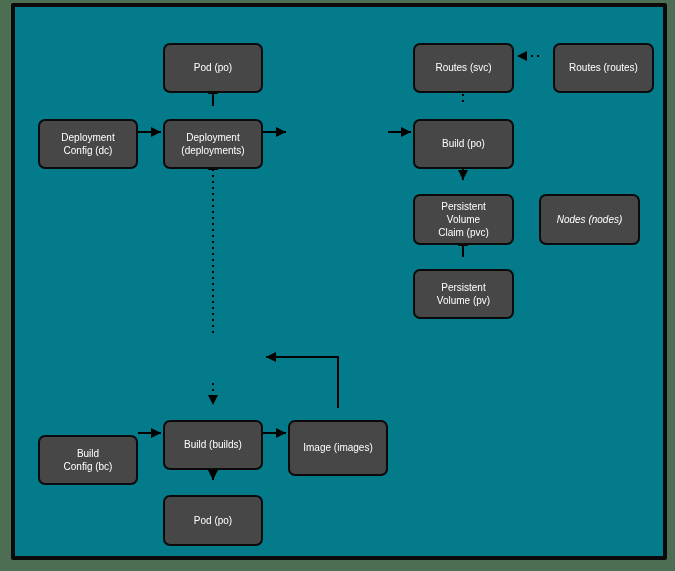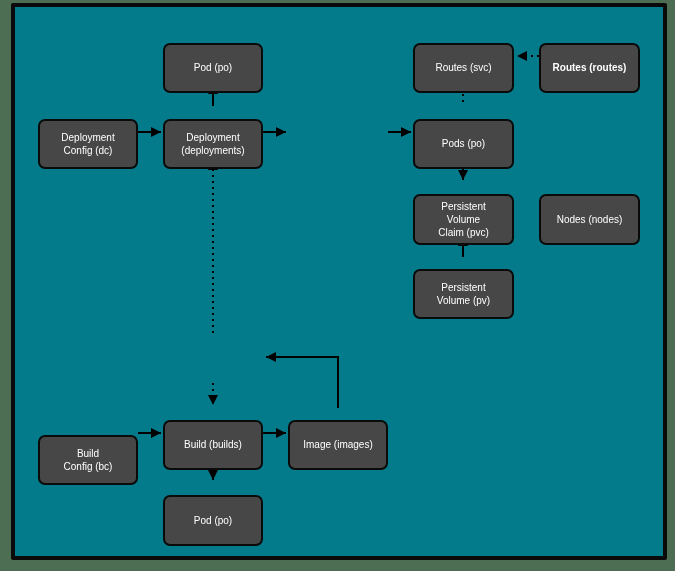--- a/index.html
+++ b/index.html
@@ -35,32 +35,32 @@
     color:var(--node-text);
     font-size:10px;line-height:1.32;
     display:flex;align-items:center;justify-content:center;
     text-align:center;
     white-space:pre-line;
     margin-top:12px;
   }
   
   #n-pod-top        {left:163px;top:31px; width:100px;height:50px;}
   #n-service        {left:413px;top:31px; width:101px;height:50px;}
-  #n-routes         {left:539px;top:31px; width:101px;height:50px;font-weight:bold;}
+  #n-routes         {left:553px;top:31px; width:101px;height:50px;}
   #n-deploy-config  {left:38px; top:107px;width:100px;height:50px;}
   #n-deployment     {left:163px;top:107px;width:100px;height:50px;}
   #n-replication    {left:288px;top:107px;width:100px;height:50px;}
   #n-pods           {left:413px;top:107px;width:101px;height:50px;}
   #n-pvc            {left:413px;top:182px;width:101px;height:51px;}
-  #n-nodes          {left:539px;top:182px;width:101px;height:51px;}
+  #n-nodes          {left:539px;top:182px;width:101px;height:51px;font-style:italic;}
   #n-pv             {left:413px;top:257px;width:101px;height:50px;}
   #n-image-stream   {left:163px;top:333px;width:100px;height:50px;}
   #n-build-config   {left:38px; top:423px;width:100px;height:50px;}
   #n-build          {left:163px;top:408px;width:100px;height:50px;}
-  #n-image          {left:288px;top:408px;width:100px;height:50px;}
+  #n-image          {left:288px;top:408px;width:100px;height:56px;}
   #n-pod-bottom     {left:163px;top:483px;width:100px;height:51px;}
 </style>
 </head>
 <body>
 
 <div class="stage">
   <div class="canvas"></div>
 
   <svg class="edges" viewBox="0 0 675 571" xmlns="http://www.w3.org/2000/svg">
     <defs>
@@ -85,21 +85,21 @@
     <line class="edge" x1="213" y1="458" x2="213" y2="480" marker-end="url(#arr)"></line>
   </svg>
 
   <div class="node" id="n-pod-top">Pod (po)</div>
   <div class="node" id="n-service">Routes (svc)</div>
   <div class="node" id="n-routes">Routes (routes)</div>
   <div class="node" id="n-deploy-config">Deployment
 Config (dc)</div>
   <div class="node" id="n-deployment">Deployment
 (deployments)</div>
-  <div class="node" id="n-pods">Pods (po)</div>
+  <div class="node" id="n-pods">Build (po)</div>
   <div class="node" id="n-pvc">Persistent
 Volume
 Claim (pvc)</div>
   <div class="node" id="n-nodes">Nodes (nodes)</div>
   <div class="node" id="n-pv">Persistent
 Volume (pv)</div>
   <div class="node" id="n-build-config">Build
 Config (bc)</div>
   <div class="node" id="n-build">Build (builds)</div>
   <div class="node" id="n-image">Image (images)</div>

